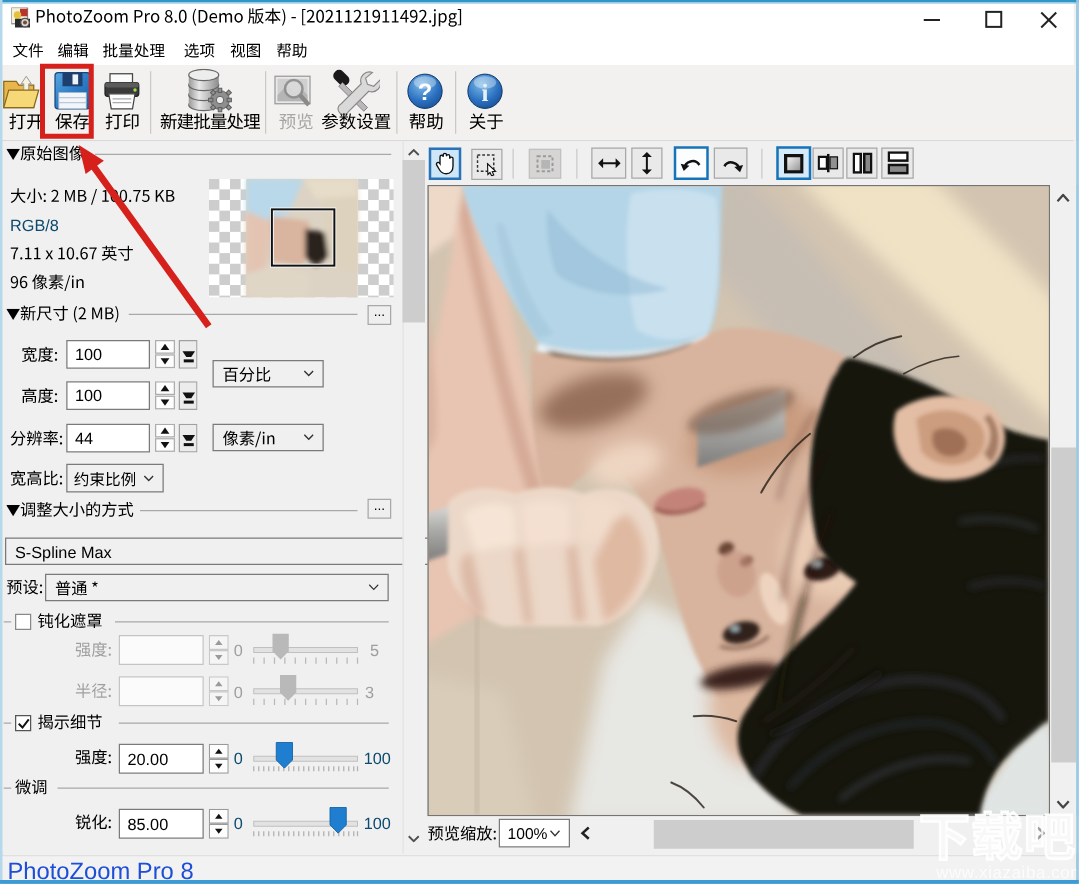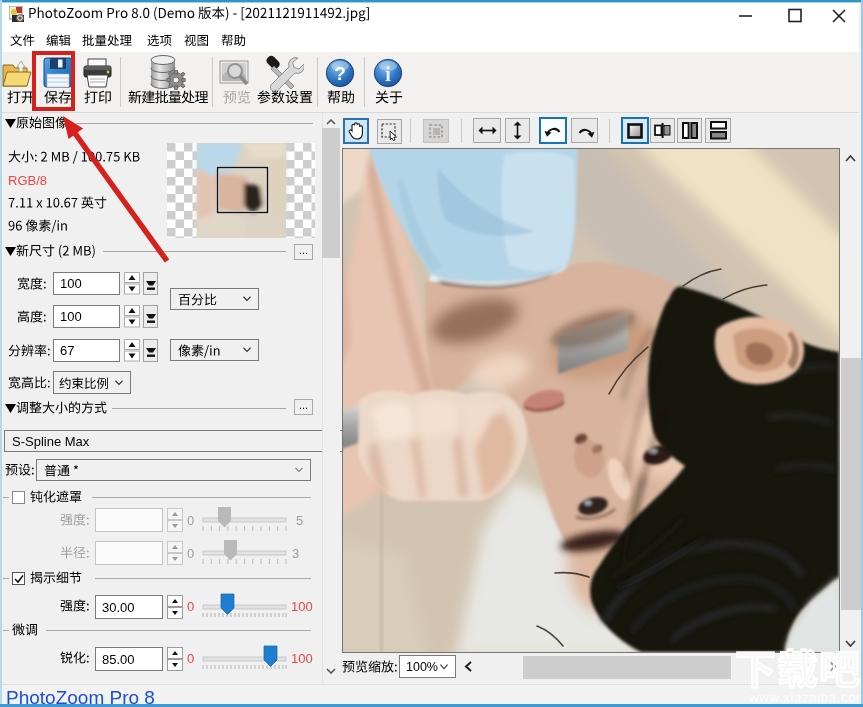--- a/index.html
+++ b/index.html
@@ -14,21 +14,21 @@
 
 #menubar { position:absolute; left:0; top:28px; width:859px; height:24px; background:#fff; }
 .menuitem { position:absolute; top:34px; font-size:12.5px; color:#000; }
 
 #toolbar { position:absolute; left:0; top:52px; width:859px; height:61px; background:#f2f1ef; border-bottom:1px solid #d9d9d9; }
 .tbsep { position:absolute; top:57px; width:1px; height:50px; background:#c9c9c9; }
 .tblabel { position:absolute; top:90px; font-size:14px; color:#000; text-align:center; }
 
 #panel { position:absolute; left:0; top:113px; width:322px; height:568px; background:#f0f0f0; }
 .hline { position:absolute; height:1px; background:#a8a8a8; }
-.ptxt { position:absolute; font-size:13px; color:#ef4444; }
+.ptxt { position:absolute; font-size:13px; color:#0c4a6e; }
 .input { position:absolute; background:#fff; border:1px solid #7a7a7a; font-size:13px; color:#000; padding-left:6px; display:flex; align-items:center; }
 .combo { position:absolute; background:#f0f0f0; border:1px solid #7a7a7a; font-size:13px; color:#000; padding-left:7px; display:flex; align-items:center; }
 .chev { position:absolute; right:7px; top:50%; margin-top:-4px; width:8px; height:8px; }
 .dots { position:absolute; width:19px; height:16px; background:#efefef; border:1px solid #a8a8a8; font-size:11px; text-align:center; line-height:10px; color:#000; }
 
 .sbar { position:absolute; background:#f0f0f0; }
 .sthumb { position:absolute; background:#cdcdcd; }
 
 #toolbar2 { position:absolute; left:340px; top:113px; width:523px; height:35px; background:#f0f0f0; }
 
@@ -318,21 +318,21 @@
       <g transform="translate(0,11.4)">
         <path d="M3.7 -7.3H9.3V-6.1H3.7ZM2.7 -8.0V-5.4H10.4V-8.0ZM5.7 -10.7 6.1 -9.6H0.8V-8.7H12.2V-9.6H7.2C7.0 -10.0 6.9 -10.5 6.7 -11.0ZM1.2 -4.6V1.0H2.2V-3.8H10.8V0.0C10.8 0.2 10.7 0.2 10.6 0.2C10.4 0.2 9.8 0.2 9.2 0.2C9.4 0.4 9.5 0.7 9.6 0.9C10.4 0.9 10.9 0.9 11.3 0.8C11.6 0.7 11.8 0.5 11.8 0.0V-4.6ZM3.7 -3.1V0.3H4.6V-0.4H9.2V-3.1ZM4.6 -2.3H8.3V-1.1H4.6Z M18.0 -8.4V-7.2H15.9V-6.4H18.0V-4.3H23.1V-6.4H25.2V-7.2H23.1V-8.4H22.1V-7.2H19.0V-8.4ZM22.1 -6.4V-5.1H19.0V-6.4ZM22.8 -2.6C22.3 -2.0 21.5 -1.4 20.5 -1.0C19.6 -1.4 18.9 -2.0 18.3 -2.6ZM16.1 -3.4V-2.6H17.8L17.4 -2.5C17.9 -1.7 18.6 -1.1 19.5 -0.6C18.2 -0.2 16.9 0.0 15.5 0.1C15.6 0.4 15.8 0.7 15.9 1.0C17.5 0.8 19.1 0.5 20.5 -0.1C21.8 0.5 23.3 0.8 24.9 1.0C25.1 0.8 25.3 0.4 25.5 0.2C24.1 0.1 22.7 -0.2 21.6 -0.6C22.7 -1.2 23.7 -2.0 24.3 -3.2L23.7 -3.5L23.5 -3.4ZM19.1 -10.8C19.3 -10.4 19.5 -10.0 19.7 -9.6H14.6V-6.1C14.6 -4.1 14.5 -1.4 13.5 0.6C13.7 0.7 14.2 0.9 14.4 1.0C15.4 -1.0 15.6 -4.0 15.6 -6.1V-8.7H25.3V-9.6H20.8C20.6 -10.0 20.4 -10.6 20.1 -11.0Z M27.8 -5.1C28.3 -5.1 28.7 -5.4 28.7 -6.0C28.7 -6.5 28.3 -6.9 27.8 -6.9C27.3 -6.9 26.9 -6.5 26.9 -6.0C26.9 -5.4 27.3 -5.1 27.8 -5.1ZM27.8 0.2C28.3 0.2 28.7 -0.2 28.7 -0.7C28.7 -1.3 28.3 -1.6 27.8 -1.6C27.3 -1.6 26.9 -1.3 26.9 -0.7C26.9 -0.2 27.3 0.2 27.8 0.2Z" fill="#000000"></path>
       </g>
     </svg></div>
 <div class="input" style="left:53px;top:305px;width:67px;height:23px">100</div>
 <div class="ptxt" style="left:8px;top:344px"><svg width="43" height="13" style="vertical-align:top;overflow:visible">
       <g transform="translate(0,11.4)">
         <path d="M8.7 -10.7 7.9 -10.3C8.8 -8.4 10.3 -6.3 11.7 -5.1C11.9 -5.4 12.2 -5.7 12.5 -5.9C11.1 -6.9 9.6 -8.9 8.7 -10.7ZM4.2 -10.7C3.5 -8.7 2.1 -6.9 0.6 -5.7C0.8 -5.6 1.2 -5.2 1.4 -5.0C1.8 -5.3 2.1 -5.6 2.4 -5.9V-5.0H4.9C4.6 -2.8 3.9 -0.8 0.8 0.2C1.1 0.5 1.3 0.8 1.4 1.1C4.8 -0.1 5.6 -2.5 6.0 -5.0H9.5C9.4 -1.8 9.2 -0.5 8.8 -0.2C8.7 -0.1 8.6 -0.0 8.3 -0.0C8.0 -0.0 7.2 -0.0 6.3 -0.1C6.5 0.2 6.6 0.6 6.7 0.9C7.5 0.9 8.3 0.9 8.7 0.9C9.2 0.9 9.5 0.8 9.7 0.4C10.2 -0.1 10.3 -1.5 10.5 -5.5C10.6 -5.7 10.6 -6.0 10.6 -6.0H2.5C3.6 -7.2 4.6 -8.7 5.3 -10.4Z M18.4 -8.3C18.4 -7.0 18.2 -5.3 17.9 -4.3L18.6 -4.1C19.0 -5.2 19.1 -6.9 19.1 -8.2ZM19.8 -10.8V-6.0C19.8 -3.6 19.6 -1.3 17.4 0.4C17.6 0.5 17.9 0.8 18.0 1.0C20.4 -0.8 20.6 -3.3 20.6 -6.0V-10.8ZM14.2 -8.0C14.4 -7.3 14.6 -6.4 14.6 -5.8L15.4 -6.0C15.3 -6.6 15.1 -7.5 14.9 -8.2ZM21.5 -8.0C21.8 -7.3 21.9 -6.4 22.0 -5.8L22.7 -6.0C22.7 -6.6 22.5 -7.5 22.2 -8.2ZM14.8 -10.6C15.0 -10.2 15.3 -9.6 15.4 -9.2H13.7V-8.4H17.8V-9.2H16.4C16.2 -9.7 15.9 -10.3 15.6 -10.8ZM13.7 -3.4V-2.6H15.3C15.2 -1.5 14.9 -0.4 13.7 0.4C13.9 0.6 14.2 0.9 14.3 1.1C15.7 0.1 16.1 -1.3 16.2 -2.6H17.8V-3.4H16.2V-4.9H17.9V-5.8H16.8C17.0 -6.4 17.3 -7.3 17.5 -8.0L16.7 -8.2C16.5 -7.5 16.3 -6.5 16.0 -5.8H13.6V-4.9H15.3V-3.4ZM22.3 -10.7C22.5 -10.2 22.8 -9.7 22.9 -9.2H21.1V-8.4H25.3V-9.2H23.9C23.7 -9.7 23.4 -10.4 23.1 -10.9ZM21.1 -3.0V-2.2H22.8V1.0H23.7V-2.2H25.3V-3.0H23.7V-4.9H25.5V-5.7H24.2C24.5 -6.4 24.8 -7.3 25.0 -8.0L24.2 -8.2C24.0 -7.5 23.7 -6.4 23.5 -5.7H20.9V-4.9H22.8V-3.0Z M36.8 -8.4C36.3 -7.8 35.5 -7.1 34.9 -6.7L35.6 -6.2C36.2 -6.6 37.0 -7.3 37.6 -7.9ZM26.7 -4.4 27.2 -3.6C28.1 -4.0 29.1 -4.6 30.1 -5.1L30.0 -5.9C28.8 -5.3 27.5 -4.7 26.7 -4.4ZM27.1 -7.8C27.8 -7.3 28.7 -6.7 29.1 -6.3L29.8 -6.9C29.3 -7.3 28.5 -7.9 27.8 -8.3ZM34.8 -5.3C35.7 -4.8 36.8 -4.0 37.4 -3.5L38.1 -4.0C37.5 -4.6 36.4 -5.3 35.5 -5.8ZM26.7 -2.6V-1.7H32.0V1.0H33.0V-1.7H38.4V-2.6H33.0V-3.7H32.0V-2.6ZM31.7 -10.8C31.9 -10.5 32.1 -10.1 32.3 -9.8H26.9V-8.9H31.7C31.3 -8.2 30.9 -7.7 30.7 -7.5C30.5 -7.3 30.3 -7.1 30.1 -7.1C30.2 -6.9 30.3 -6.5 30.4 -6.3C30.6 -6.4 30.9 -6.4 32.4 -6.5C31.7 -5.9 31.2 -5.4 30.9 -5.2C30.5 -4.8 30.1 -4.6 29.9 -4.5C30.0 -4.3 30.1 -3.9 30.1 -3.7C30.4 -3.8 30.9 -3.9 34.3 -4.2C34.4 -4.0 34.6 -3.7 34.6 -3.5L35.4 -3.9C35.1 -4.5 34.5 -5.4 33.9 -6.1L33.2 -5.8C33.4 -5.5 33.6 -5.2 33.8 -4.9L31.5 -4.7C32.6 -5.6 33.8 -6.8 34.8 -8.0L34.0 -8.4C33.8 -8.1 33.4 -7.7 33.1 -7.4L31.5 -7.3C31.9 -7.7 32.3 -8.3 32.7 -8.9H38.2V-9.8H33.4C33.2 -10.1 32.9 -10.6 32.6 -11.0Z M40.8 -5.1C41.3 -5.1 41.7 -5.4 41.7 -6.0C41.7 -6.5 41.3 -6.9 40.8 -6.9C40.3 -6.9 39.9 -6.5 39.9 -6.0C39.9 -5.4 40.3 -5.1 40.8 -5.1ZM40.8 0.2C41.3 0.2 41.7 -0.2 41.7 -0.7C41.7 -1.3 41.3 -1.6 40.8 -1.6C40.3 -1.6 39.9 -1.3 39.9 -0.7C39.9 -0.2 40.3 0.2 40.8 0.2Z" fill="#000000"></path>
       </g>
     </svg></div>
-<div class="input" style="left:53px;top:339px;width:67px;height:23px">67</div>
+<div class="input" style="left:53px;top:339px;width:67px;height:23px">44</div>
 <div class="combo" style="left:170px;top:288px;width:89px;height:22px">
     <svg width="39" height="13" style="vertical-align:top;overflow:visible">
       <g transform="translate(0,11.4)">
         <path d="M2.3 -7.3V1.1H3.3V0.2H9.9V1.1H10.9V-7.3H6.5C6.6 -7.9 6.8 -8.6 7.0 -9.3H12.2V-10.2H0.8V-9.3H5.8C5.7 -8.6 5.6 -7.9 5.5 -7.3ZM3.3 -3.1H9.9V-0.7H3.3ZM3.3 -4.0V-6.4H9.9V-4.0Z M21.7 -10.7 20.9 -10.3C21.8 -8.4 23.3 -6.3 24.7 -5.1C24.9 -5.4 25.2 -5.7 25.5 -5.9C24.1 -6.9 22.6 -8.9 21.7 -10.7ZM17.2 -10.7C16.5 -8.7 15.1 -6.9 13.6 -5.7C13.8 -5.6 14.2 -5.2 14.4 -5.0C14.8 -5.3 15.1 -5.6 15.4 -5.9V-5.0H17.9C17.6 -2.8 16.9 -0.8 13.8 0.2C14.1 0.5 14.3 0.8 14.4 1.1C17.8 -0.1 18.6 -2.5 19.0 -5.0H22.5C22.4 -1.8 22.2 -0.5 21.8 -0.2C21.7 -0.1 21.6 -0.0 21.3 -0.0C21.0 -0.0 20.2 -0.0 19.3 -0.1C19.5 0.2 19.6 0.6 19.7 0.9C20.5 0.9 21.3 0.9 21.7 0.9C22.2 0.9 22.5 0.8 22.7 0.4C23.2 -0.1 23.3 -1.5 23.5 -5.5C23.6 -5.7 23.6 -6.0 23.6 -6.0H15.5C16.6 -7.2 17.6 -8.7 18.3 -10.4Z M27.6 0.9C27.9 0.7 28.4 0.5 32.0 -0.7C31.9 -0.9 31.9 -1.3 31.9 -1.6L28.7 -0.7V-5.9H31.9V-6.9H28.7V-10.8H27.7V-0.9C27.7 -0.3 27.4 -0.0 27.1 0.1C27.3 0.3 27.5 0.7 27.6 0.9ZM32.9 -10.9V-1.1C32.9 0.3 33.3 0.7 34.5 0.7C34.8 0.7 36.3 0.7 36.5 0.7C37.9 0.7 38.1 -0.2 38.2 -2.8C38.0 -2.9 37.6 -3.1 37.3 -3.2C37.2 -0.8 37.1 -0.2 36.5 -0.2C36.1 -0.2 34.9 -0.2 34.6 -0.2C34.1 -0.2 33.9 -0.4 33.9 -1.1V-4.9C35.4 -5.7 36.9 -6.7 38.1 -7.7L37.2 -8.5C36.5 -7.7 35.2 -6.7 33.9 -5.9V-10.9Z" fill="#000000"></path>
       </g>
     </svg>
     <svg class="chev" width="9" height="6" viewBox="0 0 9 6">
       <path d="M0.5 0.5 L4.5 4.5 L8.5 0.5" fill="none" stroke="#333" stroke-width="1.3"></path>
     </svg>
   </div>
@@ -454,21 +454,21 @@
         <path d="M6.3 -7.9H10.7V-6.8H6.3ZM6.3 -9.6H10.7V-8.6H6.3ZM5.4 -3.2V-0.5H10.6V-1.2H6.2V-3.2ZM2.3 -10.9V-8.3H0.7V-7.4H2.3V-4.5L0.6 -4.0L0.8 -3.1L2.3 -3.6V-0.2C2.3 0.0 2.3 0.1 2.1 0.1C1.9 0.1 1.5 0.1 1.0 0.1C1.1 0.3 1.2 0.7 1.2 0.9C2.0 1.0 2.5 0.9 2.8 0.8C3.1 0.6 3.2 0.4 3.2 -0.2V-3.9L4.7 -4.4L4.5 -5.3L3.2 -4.8V-7.4H4.6V-8.3H3.2V-10.9ZM5.4 -10.4V-6.1H6.1C5.8 -5.2 5.2 -4.1 4.2 -3.3C4.4 -3.2 4.7 -2.9 4.8 -2.7C5.4 -3.2 5.8 -3.7 6.2 -4.3H11.3C11.2 -1.3 11.1 -0.1 10.9 0.1C10.8 0.3 10.7 0.3 10.5 0.3C10.3 0.3 9.9 0.3 9.5 0.2C9.6 0.4 9.7 0.8 9.7 1.0C10.2 1.0 10.6 1.0 10.9 1.0C11.2 0.9 11.5 0.9 11.7 0.6C12.0 0.2 12.1 -1.0 12.3 -4.7C12.3 -4.8 12.3 -5.1 12.3 -5.1H6.6C6.7 -5.4 6.9 -5.7 7.0 -5.9L6.2 -6.1H11.6V-10.4ZM8.5 -4.1C8.2 -3.1 7.6 -2.3 6.7 -1.8C6.8 -1.7 7.1 -1.4 7.1 -1.3C7.7 -1.6 8.2 -2.1 8.5 -2.6C9.1 -2.2 9.7 -1.7 10.0 -1.4L10.5 -1.9C10.1 -2.2 9.5 -2.8 8.9 -3.1C9.0 -3.4 9.1 -3.7 9.2 -4.0Z M16.0 -4.6C15.5 -3.1 14.5 -1.7 13.5 -0.7C13.7 -0.6 14.1 -0.3 14.4 -0.1C15.4 -1.1 16.4 -2.7 17.0 -4.3ZM21.9 -4.2C22.8 -2.9 23.8 -1.2 24.2 -0.1L25.1 -0.6C24.8 -1.7 23.7 -3.3 22.8 -4.5ZM14.9 -10.0V-9.0H24.1V-10.0ZM13.8 -6.8V-5.8H19.0V-0.2C19.0 -0.0 18.9 0.0 18.7 0.0C18.4 0.0 17.6 0.0 16.7 0.0C16.8 0.3 17.0 0.7 17.0 1.0C18.2 1.0 19.0 1.0 19.4 0.9C19.9 0.7 20.0 0.4 20.0 -0.2V-5.8H25.2V-6.8Z M26.5 -0.7 26.6 0.3C27.9 0.0 29.7 -0.3 31.3 -0.7L31.3 -1.5C29.5 -1.2 27.7 -0.9 26.5 -0.7ZM26.8 -5.5C27.0 -5.6 27.3 -5.7 29.2 -5.9C28.5 -5.1 27.9 -4.4 27.6 -4.1C27.1 -3.7 26.8 -3.4 26.5 -3.3C26.6 -3.1 26.8 -2.6 26.8 -2.4C27.1 -2.5 27.6 -2.7 31.3 -3.2C31.3 -3.4 31.3 -3.8 31.3 -4.1L28.3 -3.7C29.4 -4.8 30.5 -6.1 31.5 -7.5L30.6 -8.0C30.4 -7.6 30.1 -7.2 29.8 -6.8L27.8 -6.6C28.7 -7.7 29.5 -9.2 30.2 -10.6L29.3 -11.0C28.6 -9.4 27.6 -7.7 27.2 -7.3C26.9 -6.8 26.7 -6.5 26.4 -6.5C26.5 -6.2 26.7 -5.7 26.8 -5.5ZM34.4 -0.9H32.5V-4.6H34.4ZM35.3 -0.9V-4.6H37.2V-0.9ZM31.6 -10.2V0.8H32.5V0.0H37.2V0.7H38.1V-10.2ZM34.4 -5.5H32.5V-9.3H34.4ZM35.3 -5.5V-9.3H37.2V-5.5Z M40.3 -6.3V-5.4H43.7V1.0H44.7V-5.4H49.0V-2.0C49.0 -1.8 49.0 -1.8 48.7 -1.7C48.5 -1.7 47.6 -1.7 46.6 -1.8C46.7 -1.5 46.9 -1.0 46.9 -0.7C48.2 -0.7 49.0 -0.7 49.4 -0.9C49.9 -1.1 50.0 -1.4 50.0 -2.0V-6.3ZM47.2 -10.9V-9.5H43.8V-10.9H42.8V-9.5H39.7V-8.5H42.8V-7.0H43.8V-8.5H47.2V-7.0H48.3V-8.5H51.3V-9.5H48.3V-10.9Z" fill="#000000"></path>
       </g>
     </svg></div>
 <div class="hline" style="left:95px;top:578px;width:216px"></div>
 
 <div class="ptxt" style="left:60px;top:599px"><svg width="30" height="13" style="vertical-align:top;overflow:visible">
       <g transform="translate(0,11.4)">
         <path d="M6.7 -9.4H10.5V-7.8H6.7ZM5.8 -10.2V-7.0H8.2V-5.8H5.6V-2.3H8.2V-0.4L5.0 -0.2L5.1 0.7C6.7 0.6 9.1 0.4 11.3 0.2C11.5 0.6 11.6 0.9 11.7 1.1L12.5 0.8C12.3 -0.0 11.6 -1.2 10.9 -2.1L10.1 -1.7C10.4 -1.4 10.6 -1.0 10.9 -0.6L9.1 -0.5V-2.3H11.8V-5.8H9.1V-7.0H11.4V-10.2ZM6.4 -5.0H8.2V-3.1H6.4ZM9.1 -5.0H10.9V-3.1H9.1ZM1.1 -7.3C1.0 -6.1 0.8 -4.5 0.6 -3.5H1.2L3.7 -3.5C3.6 -1.2 3.4 -0.3 3.2 -0.1C3.0 0.1 2.9 0.1 2.7 0.1C2.5 0.1 1.9 0.1 1.3 0.0C1.5 0.3 1.6 0.7 1.6 0.9C2.2 1.0 2.8 1.0 3.1 0.9C3.5 0.9 3.7 0.8 4.0 0.6C4.3 0.2 4.5 -1.0 4.7 -3.9C4.7 -4.1 4.7 -4.4 4.7 -4.4H1.7C1.7 -5.0 1.8 -5.7 1.9 -6.4H4.8V-10.2H0.8V-9.3H3.9V-7.3Z M18.0 -8.4V-7.2H15.9V-6.4H18.0V-4.3H23.1V-6.4H25.2V-7.2H23.1V-8.4H22.1V-7.2H19.0V-8.4ZM22.1 -6.4V-5.1H19.0V-6.4ZM22.8 -2.6C22.3 -2.0 21.5 -1.4 20.5 -1.0C19.6 -1.4 18.9 -2.0 18.3 -2.6ZM16.1 -3.4V-2.6H17.8L17.4 -2.5C17.9 -1.7 18.6 -1.1 19.5 -0.6C18.2 -0.2 16.9 0.0 15.5 0.1C15.6 0.4 15.8 0.7 15.9 1.0C17.5 0.8 19.1 0.5 20.5 -0.1C21.8 0.5 23.3 0.8 24.9 1.0C25.1 0.8 25.3 0.4 25.5 0.2C24.1 0.1 22.7 -0.2 21.6 -0.6C22.7 -1.2 23.7 -2.0 24.3 -3.2L23.7 -3.5L23.5 -3.4ZM19.1 -10.8C19.3 -10.4 19.5 -10.0 19.7 -9.6H14.6V-6.1C14.6 -4.1 14.5 -1.4 13.5 0.6C13.7 0.7 14.2 0.9 14.4 1.0C15.4 -1.0 15.6 -4.0 15.6 -6.1V-8.7H25.3V-9.6H20.8C20.6 -10.0 20.4 -10.6 20.1 -11.0Z M27.8 -5.1C28.3 -5.1 28.7 -5.4 28.7 -6.0C28.7 -6.5 28.3 -6.9 27.8 -6.9C27.3 -6.9 26.9 -6.5 26.9 -6.0C26.9 -5.4 27.3 -5.1 27.8 -5.1ZM27.8 0.2C28.3 0.2 28.7 -0.2 28.7 -0.7C28.7 -1.3 28.3 -1.6 27.8 -1.6C27.3 -1.6 26.9 -1.3 26.9 -0.7C26.9 -0.2 27.3 0.2 27.8 0.2Z" fill="#000000"></path>
       </g>
     </svg></div>
-<div class="input" style="left:95px;top:595px;width:68px;height:24px">30.00</div>
+<div class="input" style="left:95px;top:595px;width:68px;height:24px">20.00</div>
 <div class="ptxt" style="left:187px;top:599px">0</div>
 <div class="ptxt" style="left:291px;top:599px">100</div>
 
 <div class="hline" style="left:3px;top:630px;width:6px"></div>
 <div class="ptxt" style="left:12px;top:623px"><svg width="26" height="13" style="vertical-align:top;overflow:visible">
       <g transform="translate(0,11.4)">
         <path d="M2.6 -10.9C2.1 -10.1 1.2 -9.0 0.4 -8.3C0.5 -8.2 0.8 -7.8 0.9 -7.6C1.8 -8.4 2.8 -9.5 3.5 -10.6ZM4.3 -4.1V-2.6C4.3 -1.7 4.1 -0.5 3.3 0.4C3.5 0.5 3.8 0.8 3.9 1.0C4.9 -0.0 5.1 -1.5 5.1 -2.6V-3.4H6.8V-1.9C6.8 -1.3 6.6 -1.1 6.4 -1.0C6.6 -0.8 6.7 -0.4 6.8 -0.2C7.0 -0.4 7.3 -0.7 8.8 -1.7C8.8 -1.9 8.6 -2.2 8.6 -2.5L7.6 -1.8V-4.1ZM9.6 -7.4H11.2C11.0 -5.8 10.7 -4.4 10.2 -3.2C9.9 -4.3 9.6 -5.6 9.5 -6.9ZM3.7 -5.8V-5.0H8.0V-5.1C8.2 -4.9 8.4 -4.7 8.5 -4.5C8.7 -4.8 8.8 -5.1 8.9 -5.4C9.2 -4.3 9.4 -3.2 9.8 -2.2C9.2 -1.1 8.4 -0.3 7.4 0.4C7.6 0.5 7.9 0.9 8.0 1.1C8.9 0.4 9.6 -0.3 10.2 -1.2C10.6 -0.3 11.2 0.5 11.9 1.0C12.1 0.8 12.4 0.4 12.6 0.2C11.8 -0.3 11.2 -1.1 10.7 -2.1C11.4 -3.6 11.8 -5.3 12.0 -7.4H12.5V-8.2H9.8C9.9 -9.0 10.1 -9.9 10.2 -10.8L9.3 -10.9C9.1 -8.9 8.7 -6.9 8.0 -5.6V-5.8ZM3.9 -9.9V-6.7H8.0V-9.9H7.3V-7.6H6.4V-10.9H5.6V-7.6H4.6V-9.9ZM2.8 -8.3C2.2 -6.9 1.2 -5.6 0.2 -4.6C0.4 -4.4 0.7 -4.0 0.8 -3.8C1.2 -4.2 1.5 -4.6 1.9 -5.1V1.0H2.8V-6.4C3.1 -6.9 3.5 -7.5 3.7 -8.0Z M14.4 -10.0C15.1 -9.4 15.9 -8.6 16.3 -8.0L17.0 -8.7C16.6 -9.2 15.7 -10.1 15.0 -10.6ZM13.6 -6.8V-5.9H15.4V-1.4C15.4 -0.7 14.9 -0.2 14.7 0.0C14.8 0.2 15.2 0.5 15.3 0.7C15.4 0.5 15.8 0.2 17.5 -1.2C17.3 -0.6 17.0 0.0 16.7 0.5C16.9 0.6 17.3 0.9 17.4 1.0C18.7 -0.7 18.9 -3.5 18.9 -5.5V-9.5H24.1V-0.1C24.1 0.1 24.1 0.1 23.9 0.1C23.7 0.1 23.1 0.1 22.4 0.1C22.5 0.4 22.7 0.8 22.7 1.0C23.6 1.0 24.2 1.0 24.5 0.8C24.9 0.7 25.0 0.4 25.0 -0.1V-10.3H18.0V-5.5C18.0 -4.3 17.9 -2.8 17.6 -1.5C17.5 -1.7 17.4 -1.9 17.3 -2.1L16.3 -1.4V-6.8ZM21.1 -9.1V-8.0H19.7V-7.2H21.1V-5.9H19.4V-5.2H23.6V-5.9H21.9V-7.2H23.3V-8.0H21.9V-9.1ZM19.7 -4.1V-0.5H20.4V-1.1H23.2V-4.1ZM20.4 -3.4H22.4V-1.8H20.4Z" fill="#000000"></path>
       </g>
     </svg></div>
 <div class="hline" style="left:46px;top:630px;width:265px"></div>

